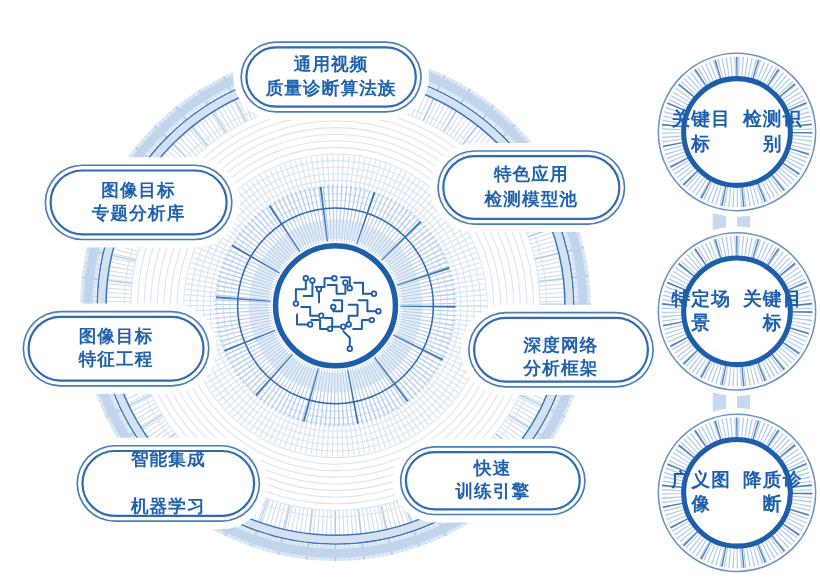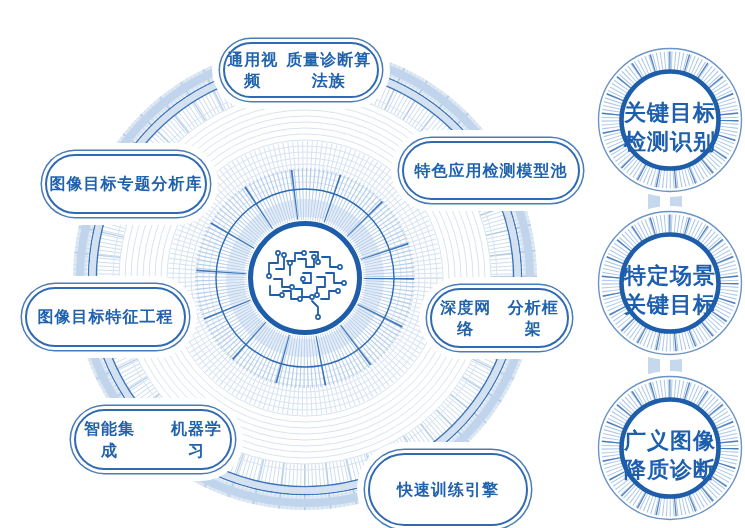--- a/index.html
+++ b/index.html
@@ -3,28 +3,28 @@
 <meta charset="utf-8">
 <style>
   html,body{margin:0;padding:0;background:#fff;}
   .stage{
     position:relative;width:745px;height:528px;background:#ffffff;overflow:hidden;
     font-family:"Liberation Sans","DejaVu Sans",sans-serif;
   }
   .rings-svg{position:absolute;left:0;top:0;}
   .pill{
     position:absolute;background:#fff;border:2px solid #2f6ab2;border-radius:999px;
-    display:flex;flex-direction:row;align-items:center;justify-content:center;
+    display:flex;flex-direction:column;align-items:center;justify-content:center;
     box-shadow:0 0 0 3px #fff,0 0 0 4.5px #4a7cb8,0 0 0 11px #fff;
     color:#2062ae;font-weight:bold;font-size:16px;line-height:1.32;
     text-align:center;letter-spacing:1px;box-sizing:border-box;
   }
   .circle-label{
-    position:absolute;width:130px;display:flex;flex-direction:column;align-items:center;
-    color:#1d5fae;font-weight:bold;font-size:22px;line-height:1.32;
+    position:absolute;width:130px;display:flex;flex-direction:row;align-items:center;
+    color:#1d5fae;font-weight:bold;font-size:17px;line-height:1.32;
     text-align:center;letter-spacing:1px;
   }
 </style>
 </head>
 <body>
 
 <div class="stage">
 
   <svg class="rings-svg" width="745" height="528" viewBox="0 0 745 528">
 
@@ -139,37 +139,37 @@
   </svg>
 
   <div class="pill" style="left:223px;top:42px;width:156px;height:56px;">
     <span>通用视频</span>
     <span>质量诊断算法族</span>
   </div>
   <div class="pill" style="left:45px;top:154px;width:162px;height:60px;">
     <span>图像目标</span>
     <span>专题分析库</span>
   </div>
-  <div class="pill" style="left:402px;top:141px;width:178px;height:59px;">
+  <div class="pill" style="left:402px;top:141px;width:162px;height:59px;">
     <span>特色应用</span>
     <span>检测模型池</span>
   </div>
   <div class="pill" style="left:25px;top:287px;width:161px;height:60px;">
     <span>图像目标</span>
     <span>特征工程</span>
   </div>
-  <div class="pill" style="left:430px;top:288px;width:139px;height:60px;">
+  <div class="pill" style="left:430px;top:288px;width:160px;height:60px;justify-content:flex-end;">
     <span>深度网络</span>
     <span>分析框架</span>
   </div>
   <div class="pill" style="left:74px;top:409px;width:158px;height:61px;gap:20px;">
     <span>智能集成</span>
     <span>机器学习</span>
   </div>
-  <div class="pill" style="left:368px;top:410px;width:160px;height:73px;margin-top:43px;">
+  <div class="pill" style="left:368px;top:410px;width:160px;height:54px;">
     <span>快速</span>
     <span>训练引擎</span>
   </div>
 
   <div class="circle-label" style="left:605px;top:98px;">
     <span>关键目标</span>
     <span>检测识别</span>
   </div>
   <div class="circle-label" style="left:605px;top:261px;">
     <span>特定场景</span>

